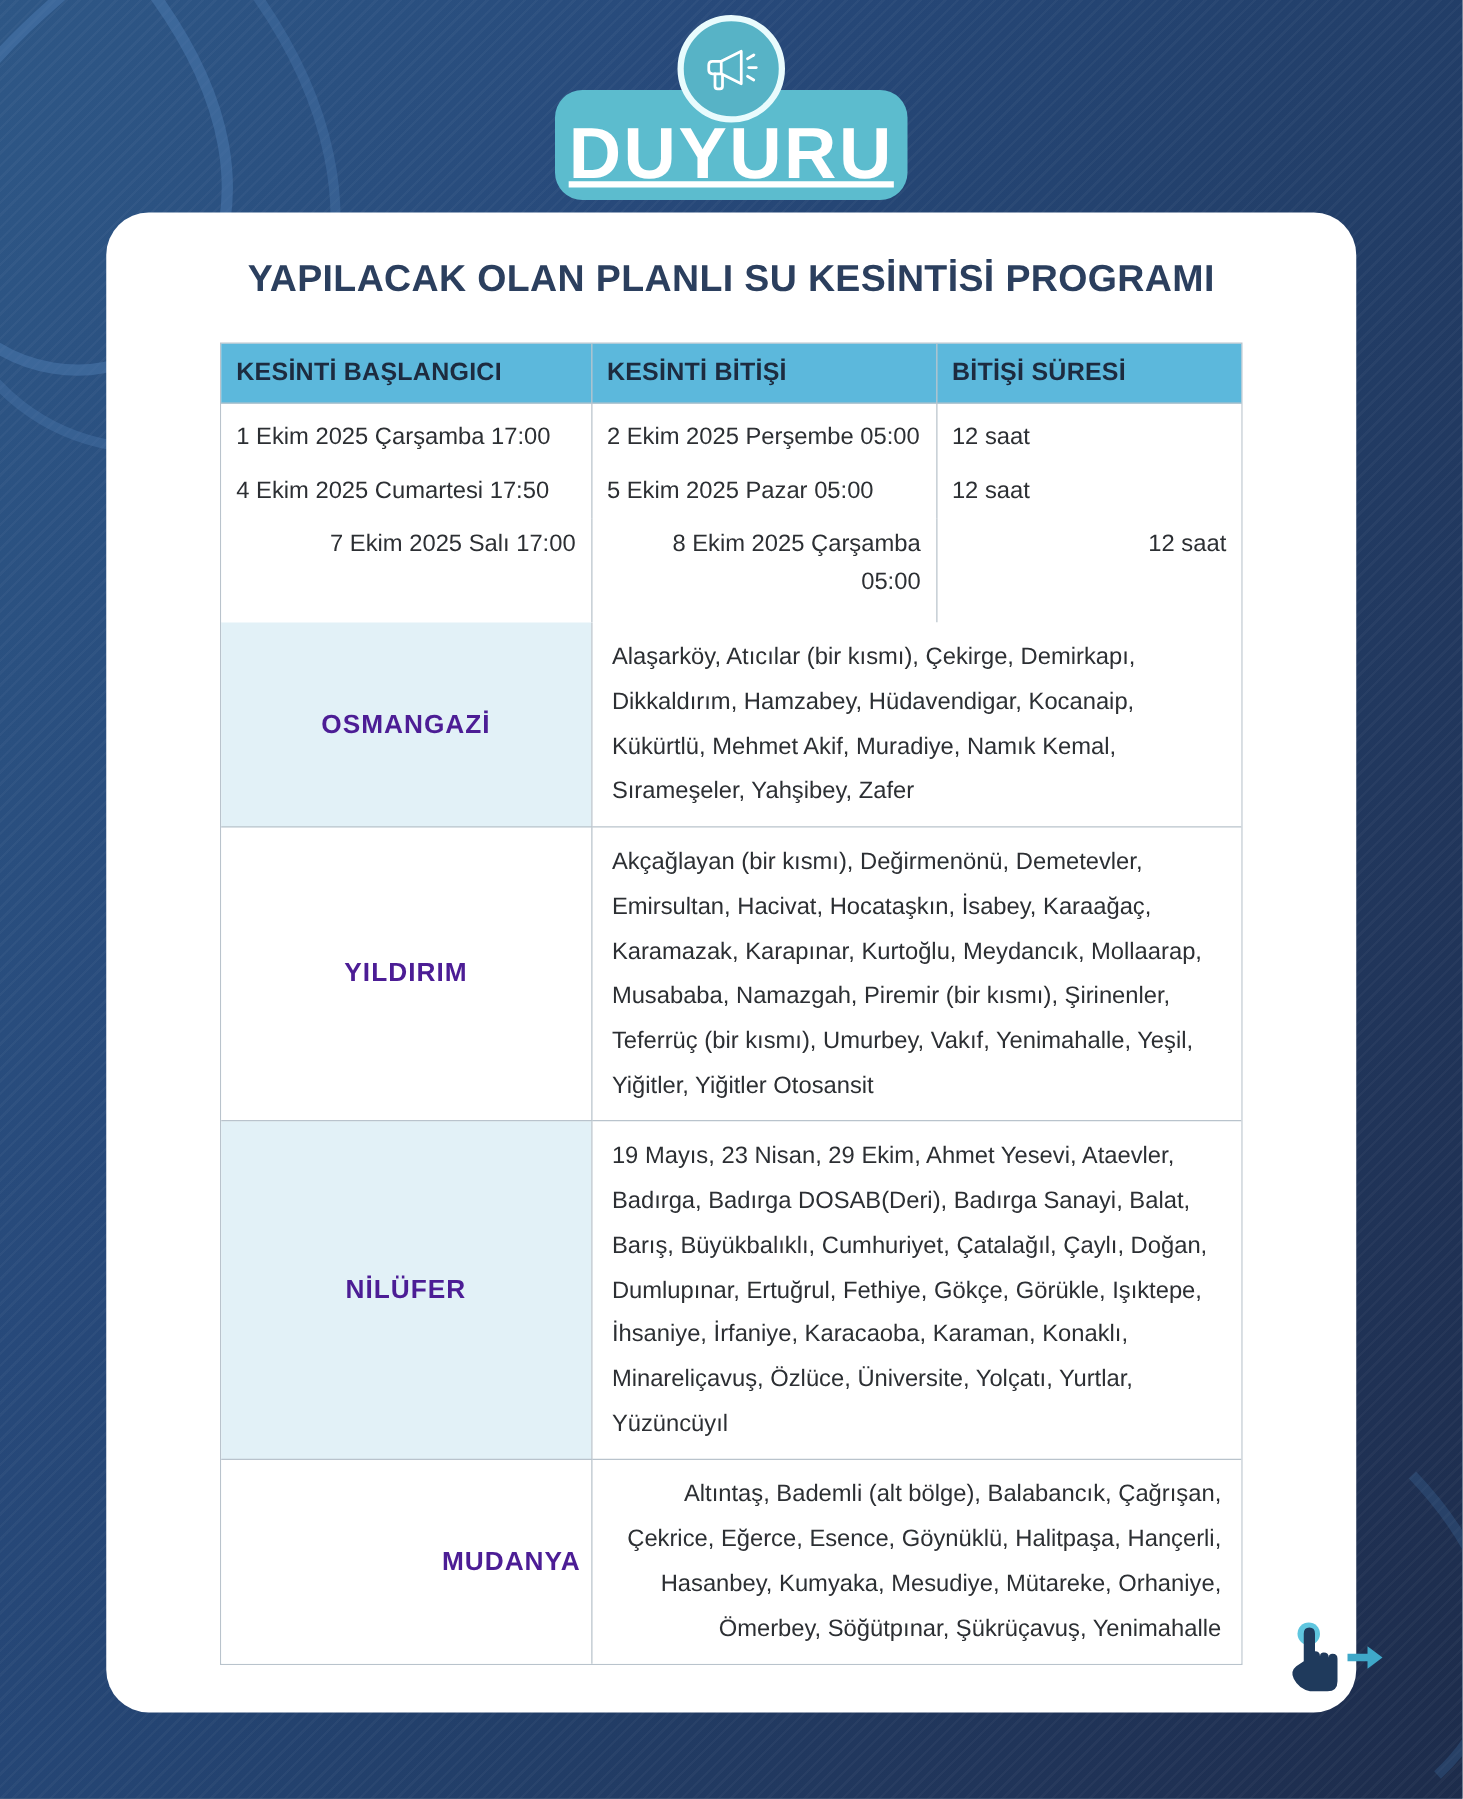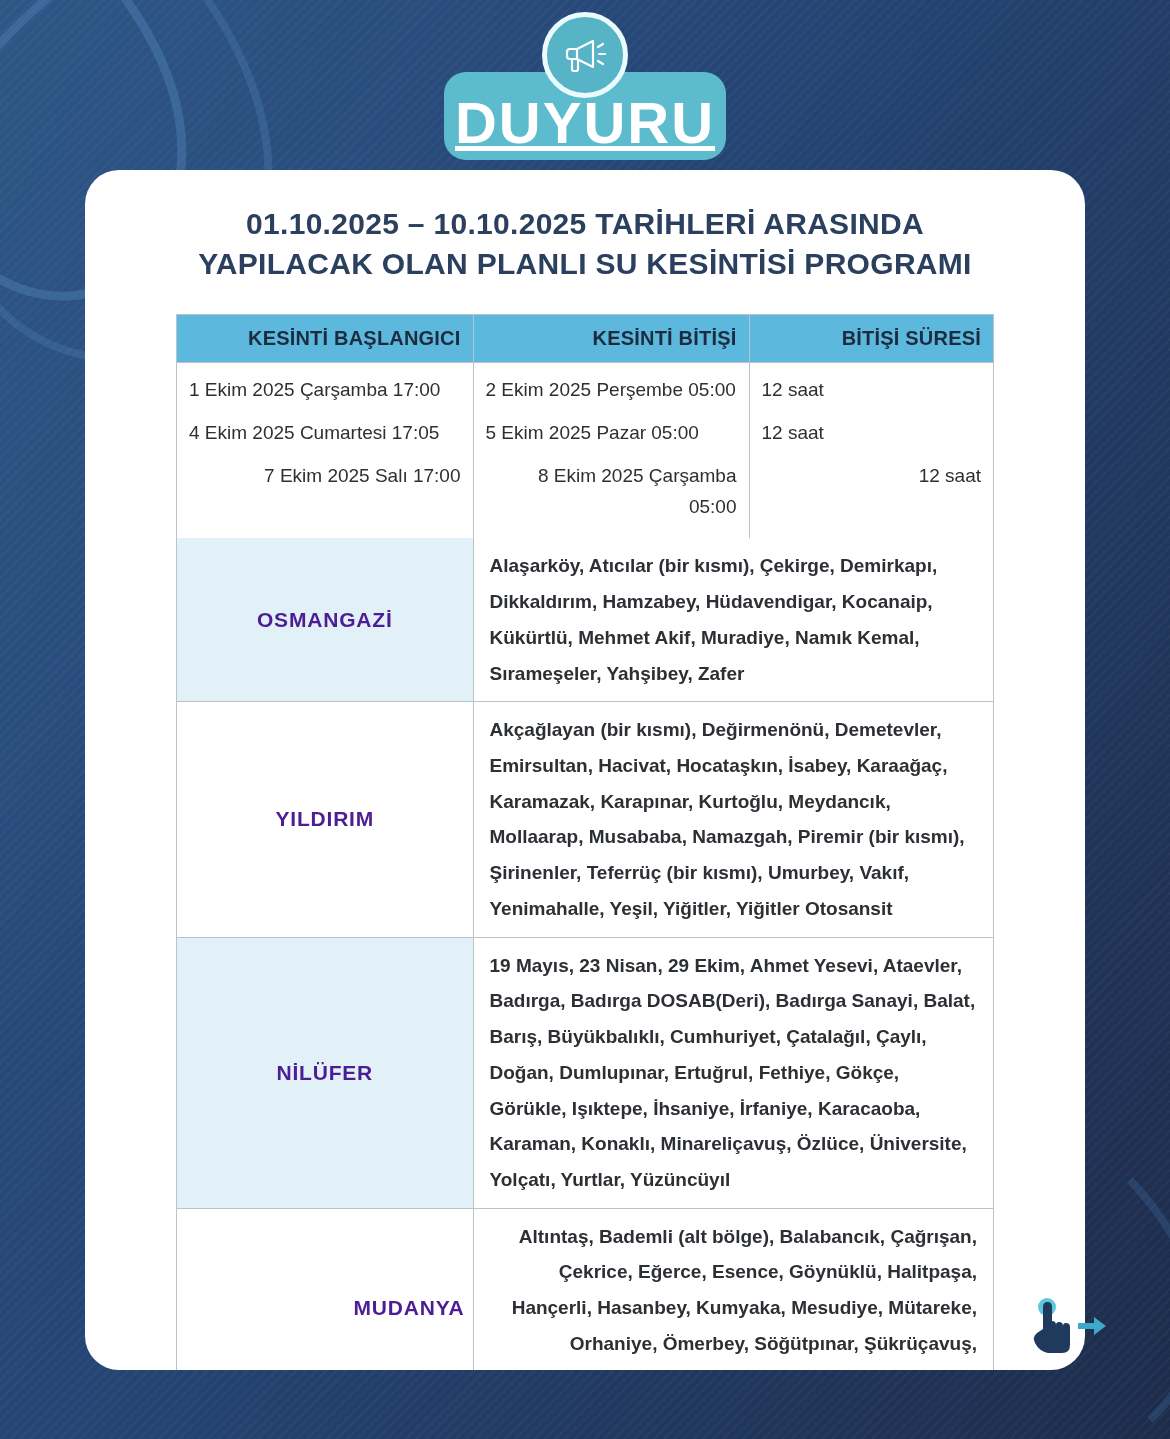--- a/index.html
+++ b/index.html
@@ -111,21 +111,21 @@
     border: 1px solid #b9c3cc;
   }
 
   table { border-collapse: collapse; width: 100%; table-layout: fixed; }
 
   th.sched-head {
     background: #5cb8dc;
     color: #1d2b3f;
     font-size: 20px;
     font-weight: bold;
-    text-align: right;
+    text-align: left;
     padding: 12px 12px 12px 12px;
     border-right: 1px solid #b9c3cc;
     border-bottom: 1px solid #b9c3cc;
     letter-spacing: 0.2px;
   }
   th.sched-head:last-child { border-right: none; }
 
   td.sched-cell {
     font-size: 19px;
     color: #2c2f33;
@@ -168,21 +168,21 @@
   td.hoods {
     font-size: 19px;
     color: #2c2f33;
     line-height: 1.88;
     padding: 10px 16px 10px 16px;
     vertical-align: middle;
     border-bottom: 1px solid #b9c3cc;
   }
   tr.tint td.district { background: #e2f1f7; }
   tr.plain td.district { background: #ffffff; }
-  td.hoods { background: #ffffff; font-weight: bold; }
+  td.hoods { background: #ffffff; }
   tr:last-child td { border-bottom: none; text-align: right; }
 
   
   .swipe-hint {
     position: absolute;
     right: 60px;
     bottom: 82px;
     width: 86px;
     height: 64px;
     z-index: 5;
@@ -216,21 +216,20 @@
         <path d="M40 25 L46 25"></path>
         <path d="M39 32 L44 35"></path>
       </g>
     </svg>
   </div>
 </div>
 
 <div class="card">
 
   <div class="title">
-    <span class="line">01.10.2025 – 10.10.2025 TARİHLERİ ARASINDA</span>
     <span class="line">YAPILACAK OLAN PLANLI SU KESİNTİSİ PROGRAMI</span>
   </div>
 
   <div class="table-wrap">
 
     <table>
       <colgroup>
           <col style="width:296px">
           <col style="width:276px">
           <col>
@@ -242,21 +241,21 @@
           <th class="sched-head">BİTİŞİ SÜRESİ</th>
         </tr>
       </thead>
       <tbody>
         <tr class="sched-row-first">
           <td class="sched-cell">1 Ekim 2025 Çarşamba 17:00</td>
           <td class="sched-cell">2 Ekim 2025 Perşembe 05:00</td>
           <td class="sched-cell">12 saat</td>
         </tr>
         <tr>
-          <td class="sched-cell">4 Ekim 2025 Cumartesi 17:05</td>
+          <td class="sched-cell">4 Ekim 2025 Cumartesi 17:50</td>
           <td class="sched-cell">5 Ekim 2025 Pazar 05:00</td>
           <td class="sched-cell">12 saat</td>
         </tr>
         <tr class="sched-row-last">
           <td class="sched-cell">7 Ekim 2025 Salı 17:00</td>
           <td class="sched-cell">8 Ekim 2025 Çarşamba 05:00</td>
           <td class="sched-cell">12 saat</td>
         </tr>
       </tbody>
     </table>

